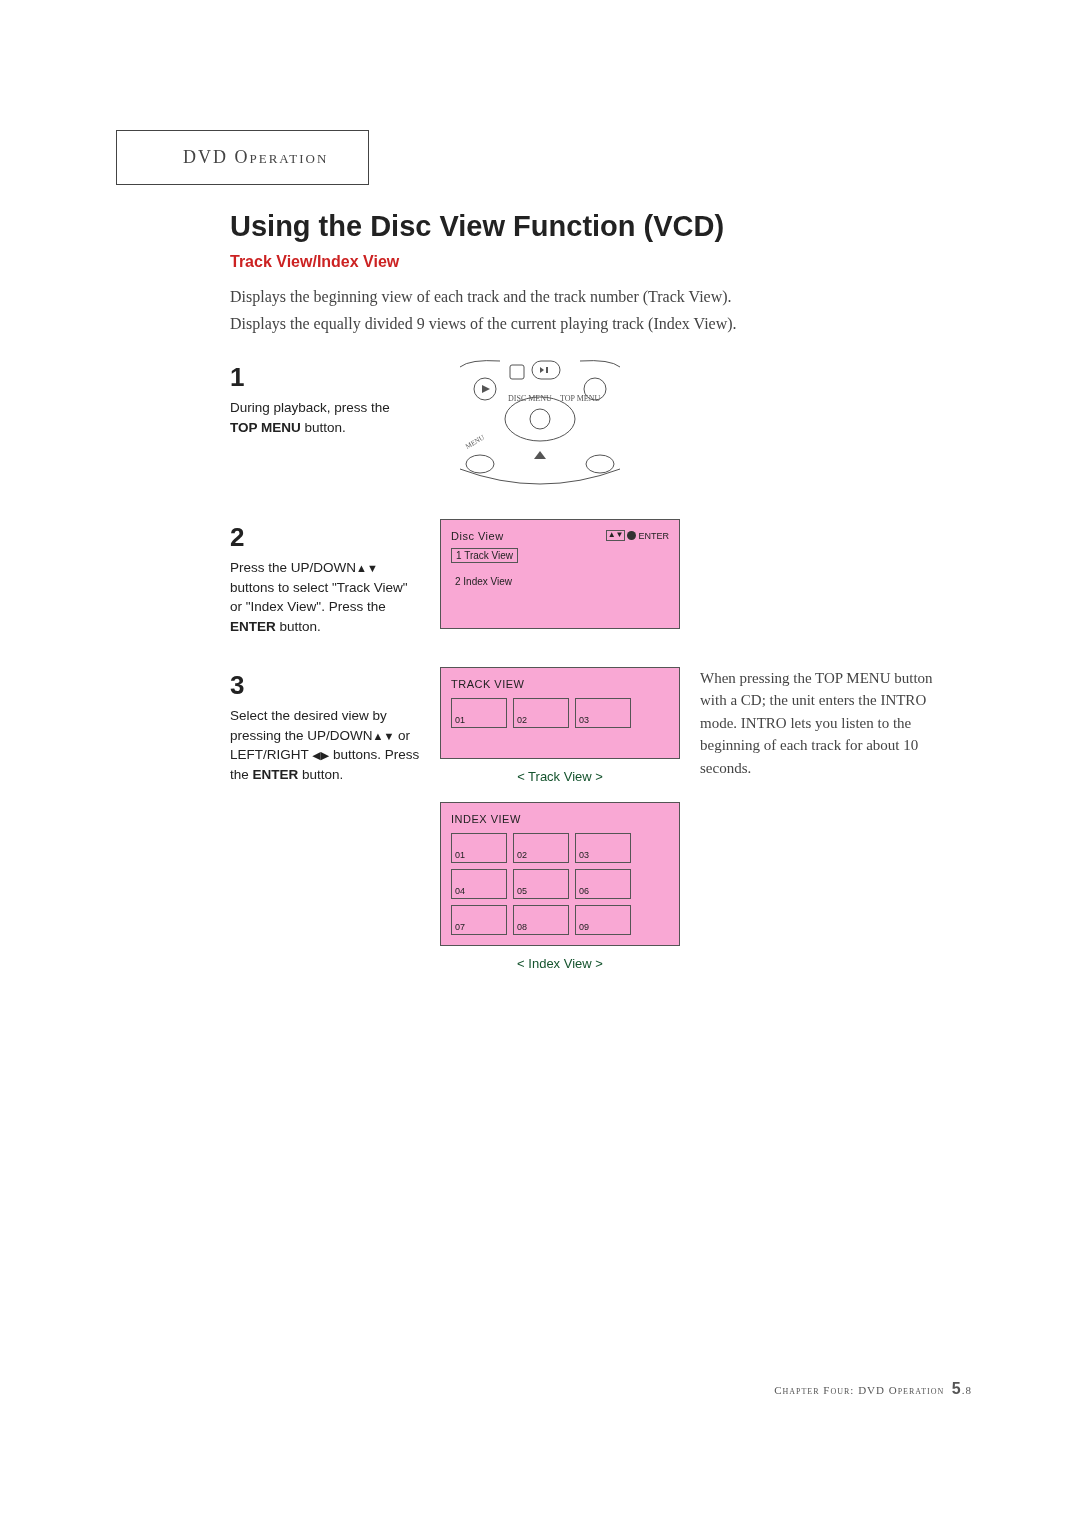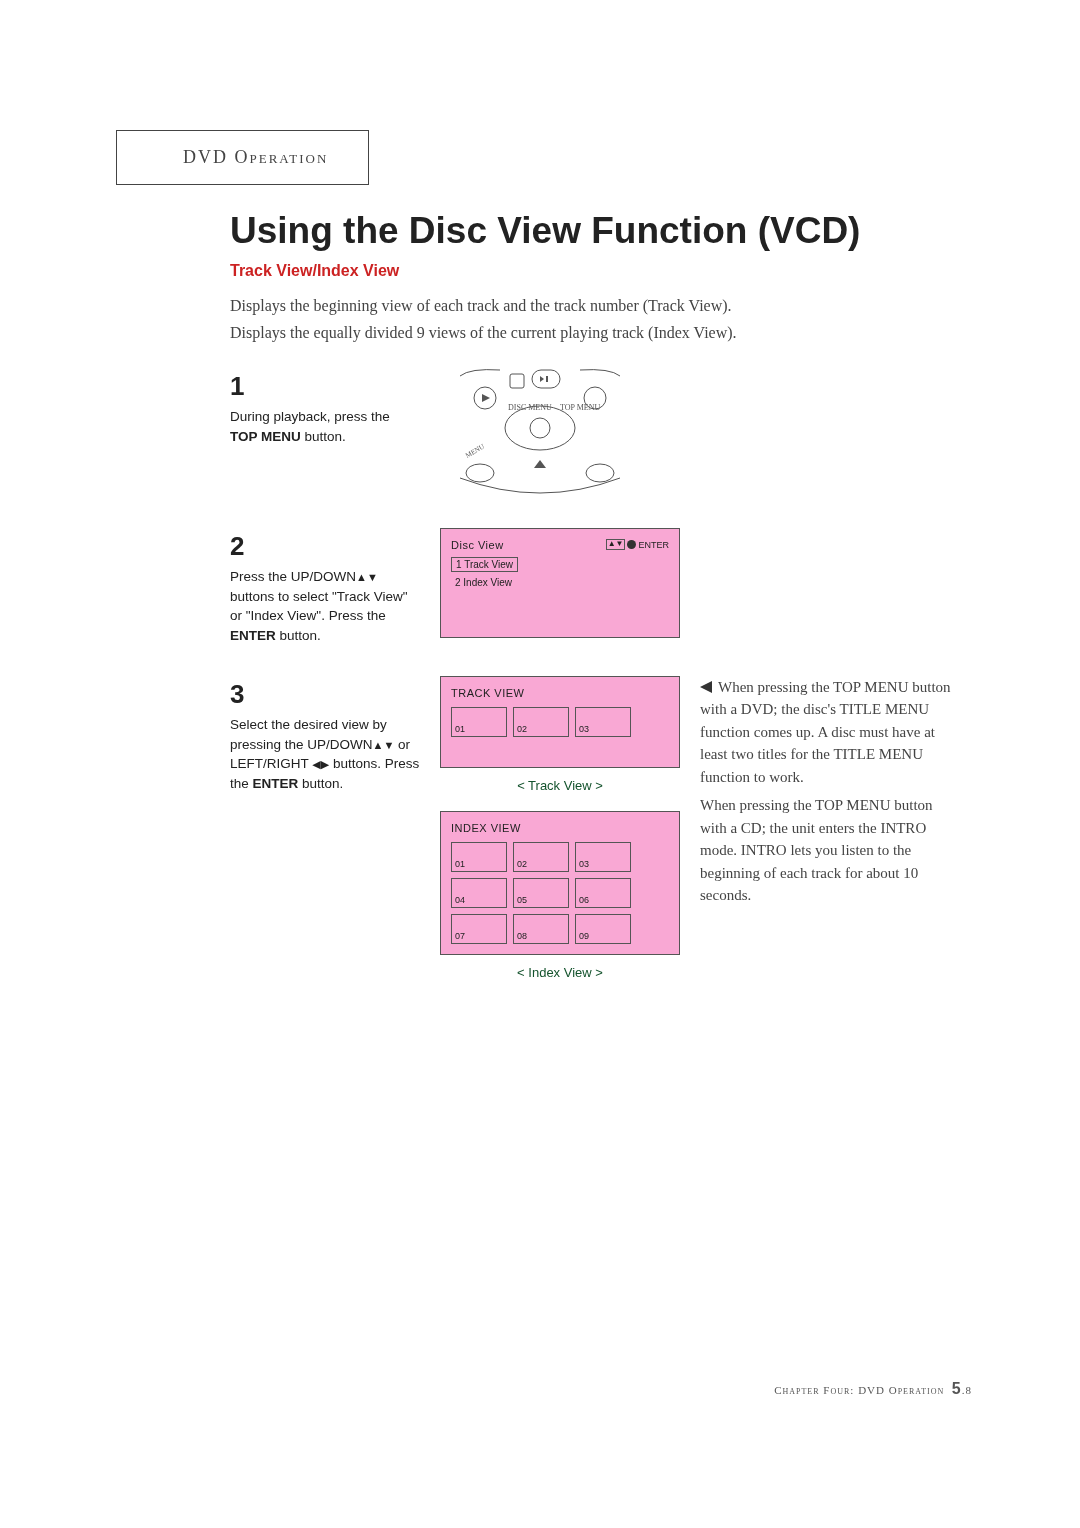--- a/index.html
+++ b/index.html
@@ -28,21 +28,21 @@
     font-size: 18px;
     color: #444;
   }
   .content {
     margin-left: 110px;
     margin-top: 80px;
   }
   h1 {
     font-family: Arial, Helvetica, sans-serif;
     font-weight: 900;
-    font-size: 37px;
+    font-size: 29px;
     margin: 0 0 10px 0;
     color: #222;
   }
   h2 {
     font-family: Arial, Helvetica, sans-serif;
     font-weight: 700;
     font-size: 16px;
     color: #c22;
     margin: 0 0 14px 0;
   }
@@ -95,21 +95,21 @@
     margin-bottom: 6px;
   }
   .osd-title { font-size: 11px; letter-spacing: 0.5px; }
   .osd-indicator { font-size: 9px; display:flex; align-items:center; gap:2px;}
   .osd-indicator .box { border:1px solid #555; padding:0 1px; font-size:8px; line-height:1.1;}
   .osd-indicator .knob { width:9px; height:9px; border-radius:50%; background:#333; display:inline-block;}
   .osd-list .sel {
     border: 1px solid #555;
     display: inline-block;
     padding: 1px 4px;
-    margin-bottom: 4px;
+    margin-bottom: 12px;
   }
   .osd-list .row { padding:1px 4px; }
   .thumb-grid {
     display: grid;
     gap: 6px;
   }
   .thumb-grid.r1 { grid-template-columns: repeat(3, 56px); }
   .thumb-grid.r3 { grid-template-columns: repeat(3, 56px); }
   .thumb {
     border: 1px solid #555;
@@ -263,21 +263,20 @@
               <div class="thumb">06</div>
               <div class="thumb">07</div>
               <div class="thumb">08</div>
               <div class="thumb">09</div>
             </div>
           </div>
           <div class="caption">&lt; Index View &gt;</div>
         </div>
 
         <div class="side-note">
-          <p><span class="tri-left"></span><span>When pressing the TOP MENU button with a DVD; the disc's TITLE MENU function comes up. A disc must have at least two titles for the TITLE MENU function to work.</span></p>
           <p>When pressing the TOP MENU button with a CD; the unit enters the INTRO mode. INTRO lets you listen to the beginning of each track for about 10 seconds.</p>
         </div>
       </div>
 
     </div>
   </div>
 
   <div class="footer">
     <span>Chapter Four: DVD Operation</span>
     &nbsp;<span class="pg">5</span><span>.8</span>

